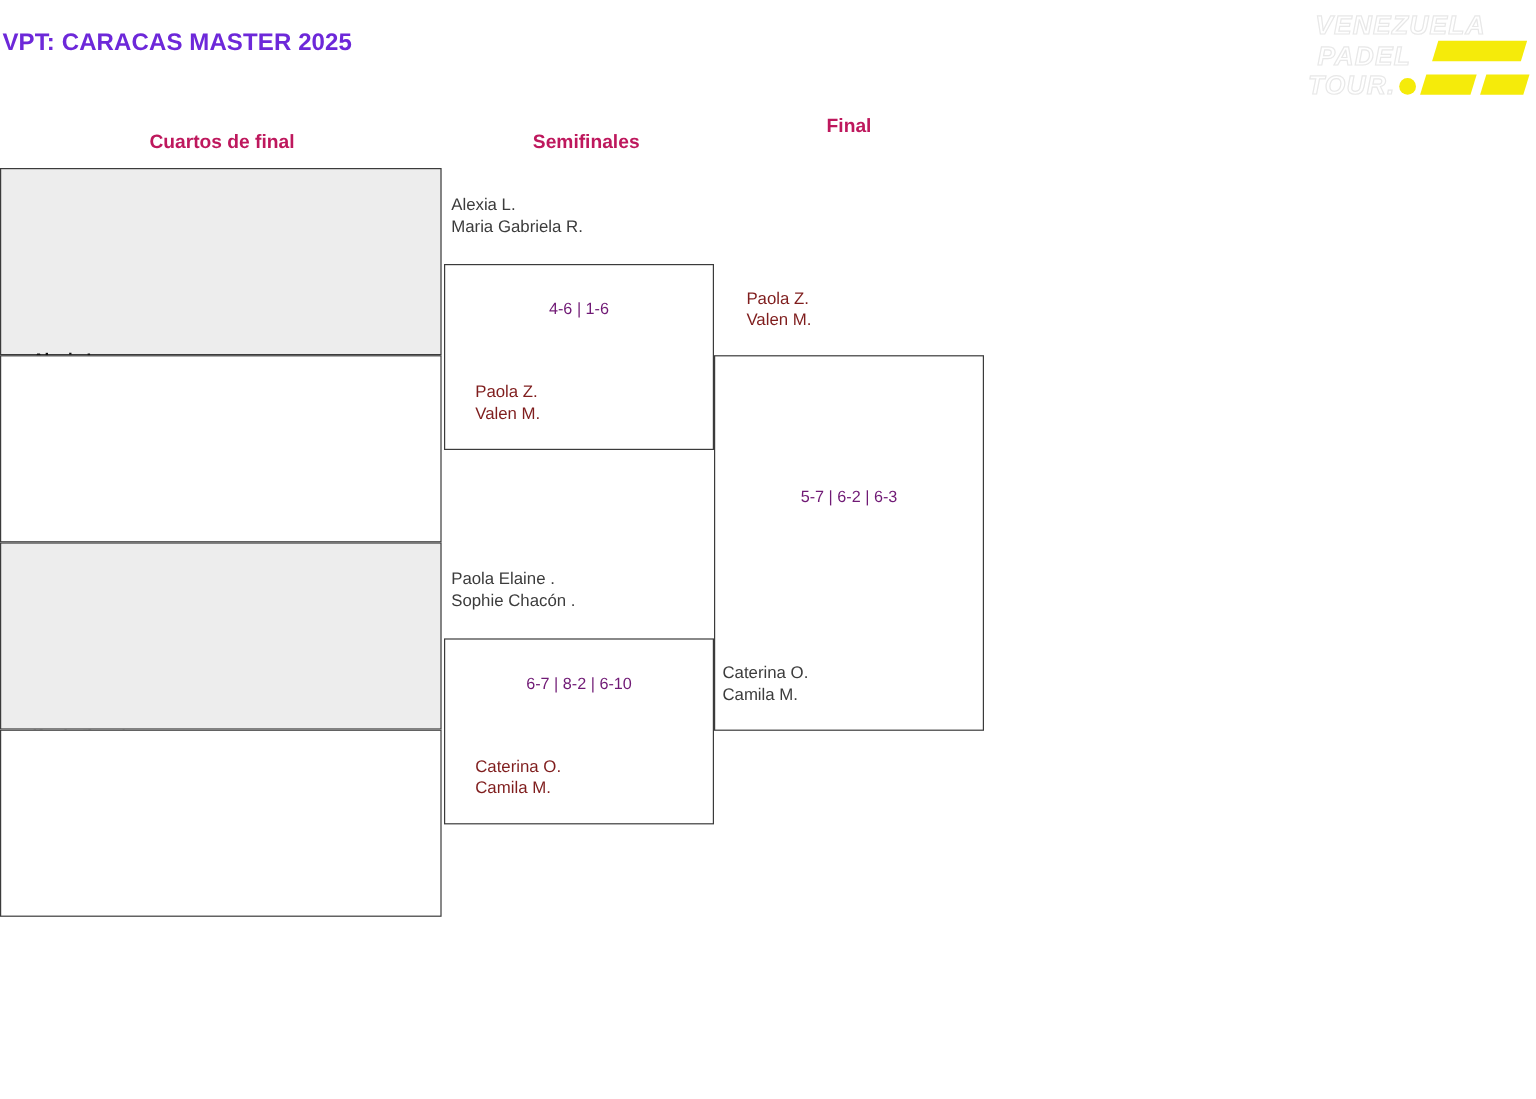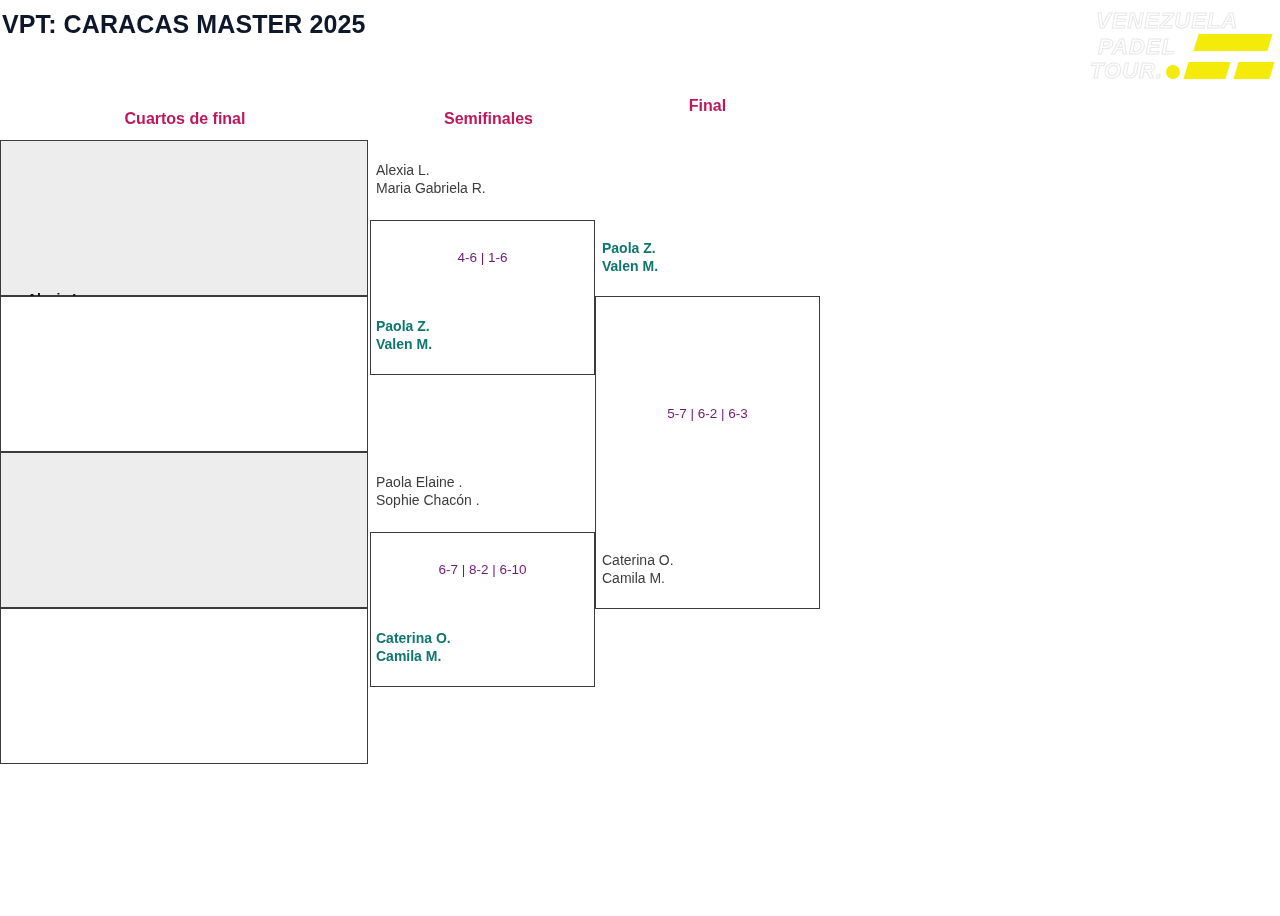--- a/index.html
+++ b/index.html
@@ -21,26 +21,27 @@
     position: absolute;
     left: 0; top: 0;
     width: 1280px;
     height: 88px;
   }
   #title-block {
     position: absolute;
     left: 2px; top: 8px;
   }
   .title-line {
-    font-size: 25px;
+    font-size: 20px;
     font-weight: 700;
     letter-spacing: 0.1px;
     line-height: 33px;
-    color: #0f172a;
-    white-space: nowrap;
+    color: #6d28d9;
+    white-space: nowrap;
+    margin-top: 12px;
   }
 
   
   #logo {
     position: absolute;
     right: 6px; top: 4px;
     width: 186px;
     height: 80px;
   }
   .logo-text {
@@ -160,22 +161,23 @@
     white-space: nowrap;
   }
   .adv-team {
     position: absolute;
     font-size: 14px;
     line-height: 18px;
     color: #3c3c3c;
     white-space: nowrap;
   }
   .adv-team.win {
-    font-weight: 700;
-    color: #0f766e;
+    font-weight: 400;
+    color: #7f1d1d;
+    margin-left: 20px;
   }
 </style>
 </head>
 <body>
 
 <div id="header">
   <div id="title-block">
     <div class="title-line">VPT: CARACAS MASTER 2025</div>
   </div>
 

